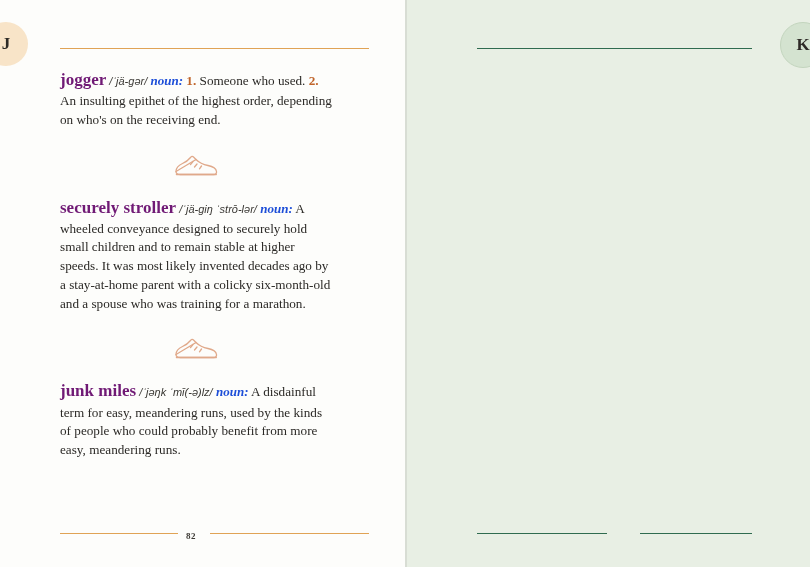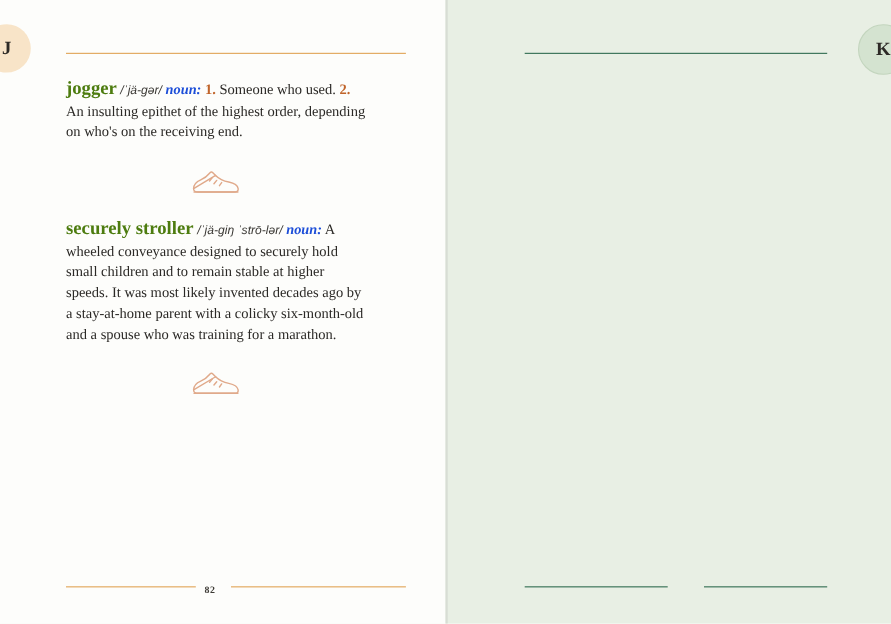--- a/index.html
+++ b/index.html
@@ -138,21 +138,21 @@
     font-family: "Liberation Serif", serif;
     font-size: 13.2px;
     line-height: 1.42;
     color: #2b2926;
     text-align: left;
   }
   .headword {
     font-family: "Liberation Serif", serif;
     font-size: 17px;
     font-weight: bold;
-    color: #4d7c0f;
+    color: #701a75;
     text-align: center;
   }
   .pron {
     font-family: "Liberation Sans", sans-serif;
     font-size: 11px;
     color: #3a3834;
     font-style: italic;
   }
   .pos {
     font-family: "Liberation Serif", serif;
@@ -227,20 +227,28 @@
             <path d="M3 19.5 C3 15 6 13 9.5 11.5 C13 10 15.5 8 17.5 5.5 C18.5 4.2 19.5 4 20.5 5 L23 7.5"></path>
             <path d="M23 7.5 C26 10.5 30 12.5 35 13.5 C40 14.5 43 16 43.5 19.5 C43.8 21.4 42.6 22.5 40.8 22.5 L7 22.5 C4.6 22.5 3 21.6 3 19.5 Z"></path>
             <path d="M3.4 22.5 L43.3 22.5"></path>
             <path d="M20 9.5 L17.5 12.5"></path>
             <path d="M24 12 L21.5 15"></path>
             <path d="M28.5 14 L26.5 16.8"></path>
           </svg>
         </span>
       </div>
 
+      <div class="entry">
+        <p>
+          <span class="headword">junk miles</span>
+          <span class="pron">/ˈjəŋk ˈmī(-ə)lz/</span>
+          <span class="pos">noun:</span>
+          <span>A disdainful term for easy, meandering runs, used by the kinds of people who could probably benefit from more easy, meandering runs.</span>
+        </p>
+      </div>
 
     </div>
 
     <div class="rule rule-left-bottom"></div>
     <div class="rule rule-left-bottom2"></div>
     <div class="folio folio-left">82</div>
   </div>
 
   <div class="page page-right">
 

